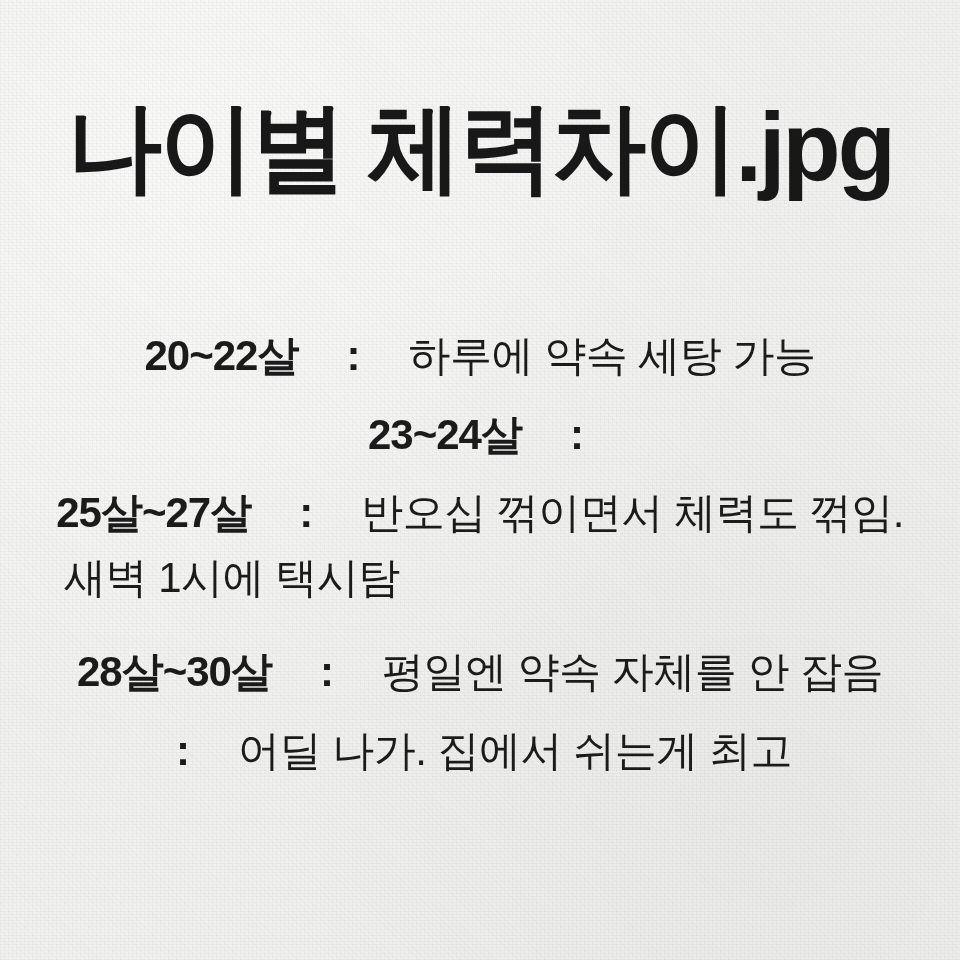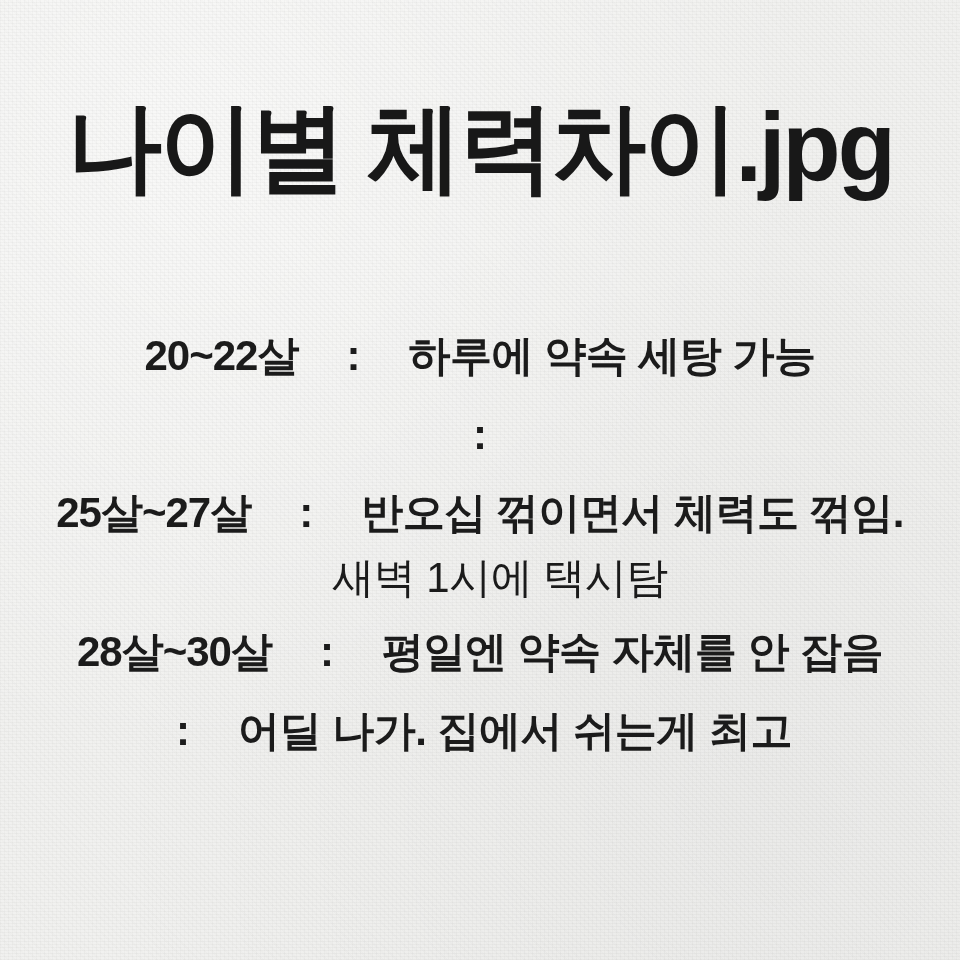--- a/index.html
+++ b/index.html
@@ -66,28 +66,28 @@
   }
   .line .age {
     font-weight: 900;
     letter-spacing: -1px;
   }
   .line .sep {
     font-weight: 900;
     padding: 0 8px;
   }
   .line .desc {
-    font-weight: 700;
+    font-weight: 400;
     letter-spacing: -0.5px;
   }
   .line.continuation {
-    justify-content: center;
+    justify-content: flex-start;
     margin-top: -14px;
-    margin-bottom: 22px;
-    padding-left: 40px;
+    margin-bottom: 42px;
+    padding-left: 64px;
   }
   .line.continuation .desc {
     font-weight: 500;
   }
 </style>
 </head>
 <body>
 
 <div class="paper-texture"></div>
 
@@ -97,20 +97,21 @@
 
   <div class="lines">
 
     <div class="line">
       <span class="age">20~22살</span>
       <span class="sep">:</span>
       <span class="desc">하루에 약속 세탕 가능</span>
     </div>
 
     <div class="line">
+      <span class="age">23~24살</span>
       <span class="sep">:</span>
     </div>
 
     <div class="line">
       <span class="age">25살~27살</span>
       <span class="sep">:</span>
       <span class="desc">반오십 꺾이면서 체력도 꺾임.</span>
     </div>
 
     <div class="line continuation">

